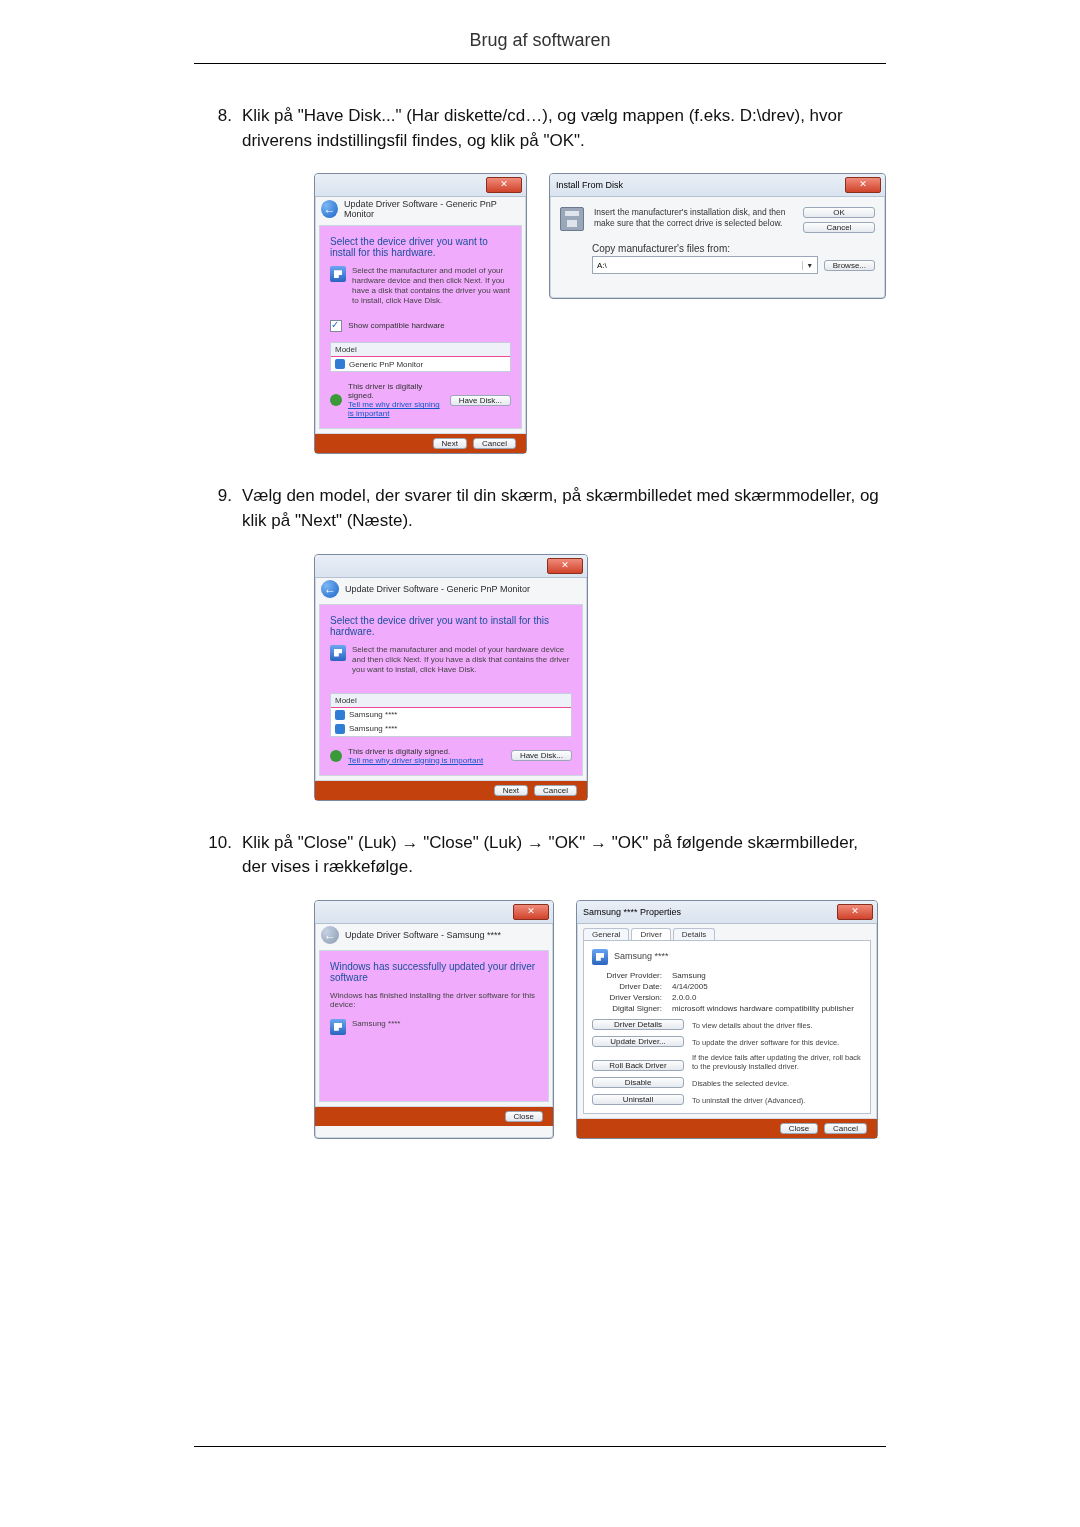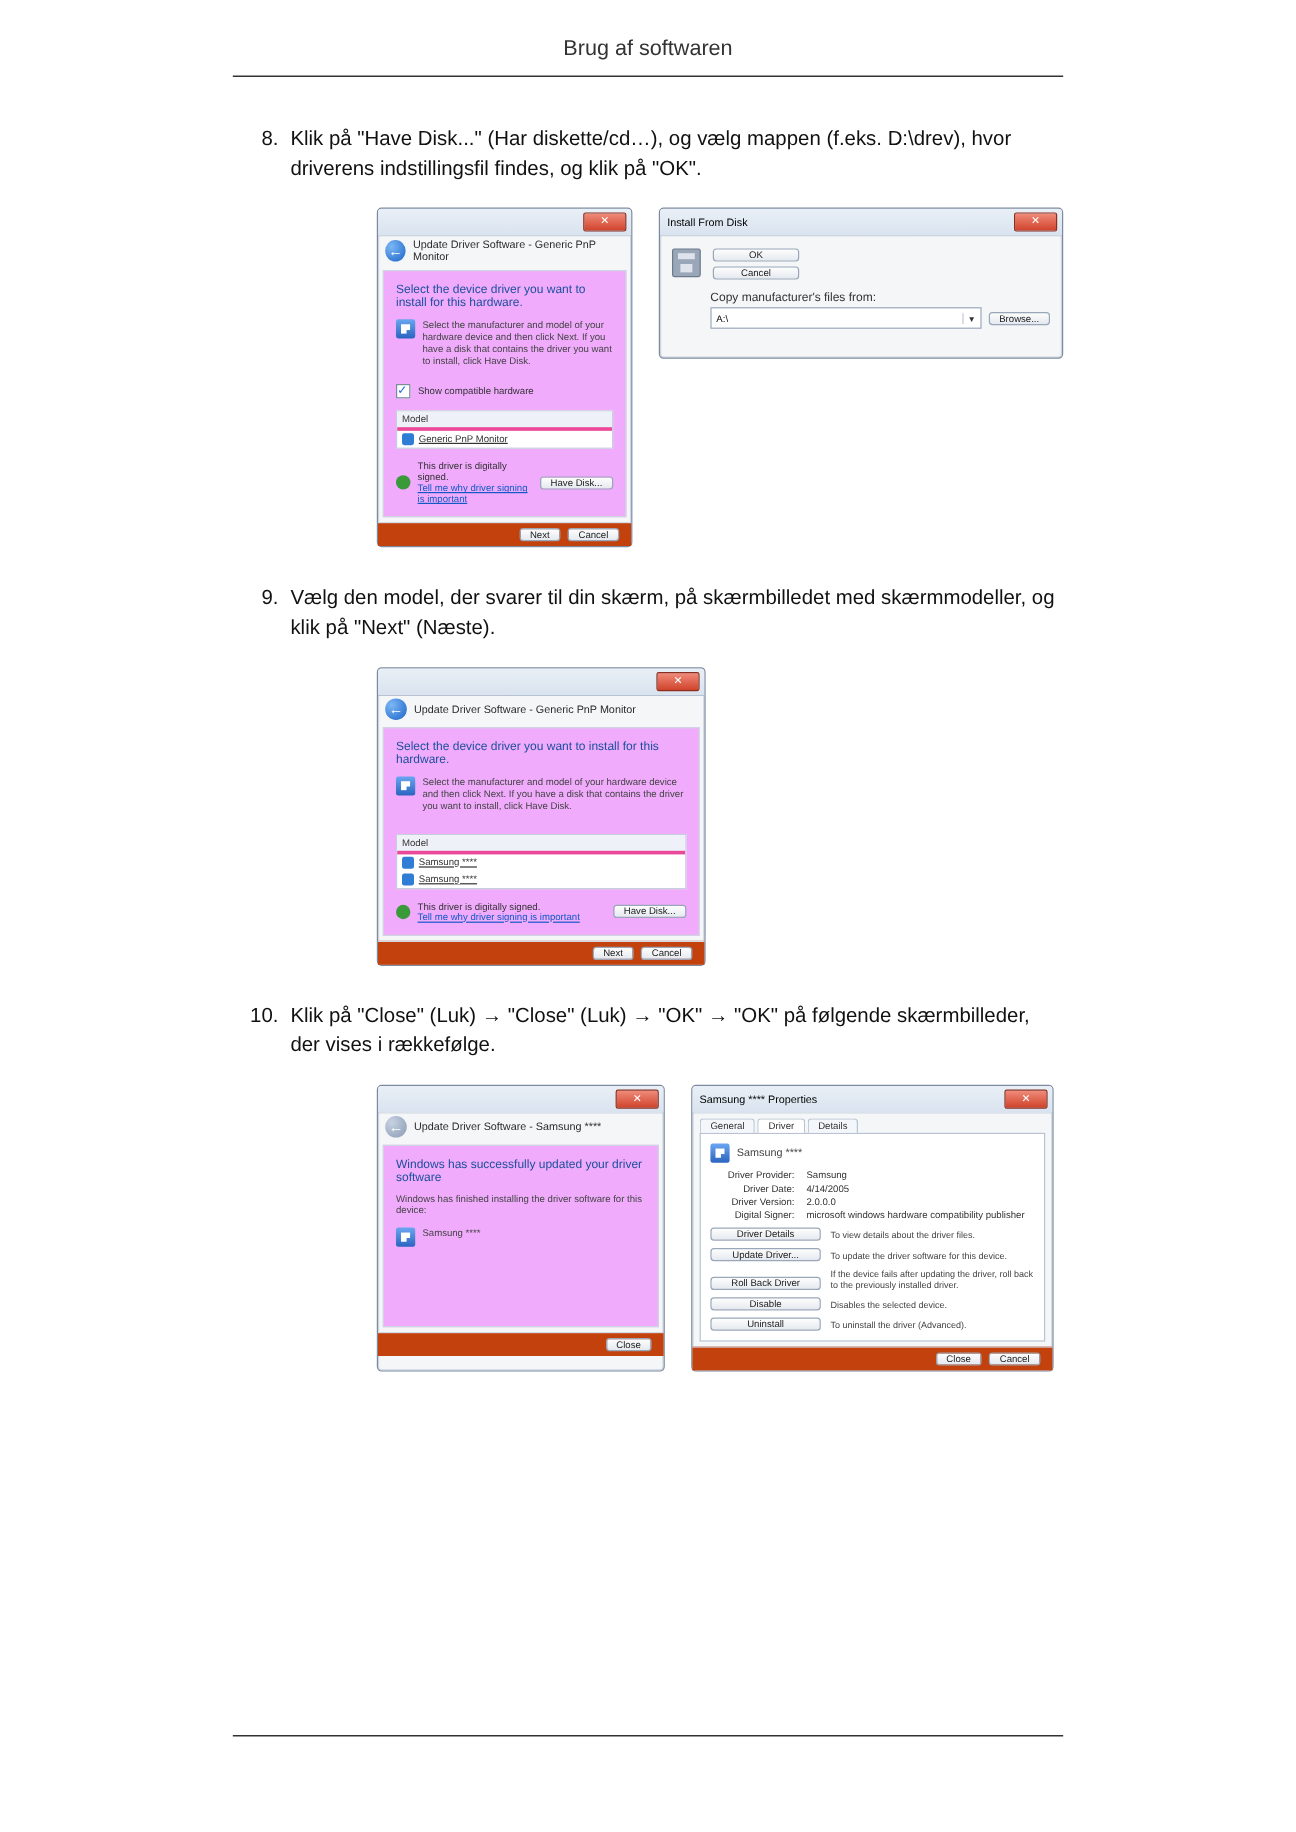--- a/index.html
+++ b/index.html
@@ -88,22 +88,22 @@
     width: 16px; height: 16px; flex: 0 0 16px;
     background: linear-gradient(#6aa6f0,#2a64c0);
     border-radius: 2px;
     position: relative;
   }
   .miniicon::after { content:""; position:absolute; inset:4px; background:#fff; clip-path: polygon(0 0,100% 0,100% 60%,60% 60%,60% 100%,0 100%); }
   .listbox {
     margin-top: 10px; border: 1px solid #c6cedb; font-size: 8px;
     background: #fff;
   }
-  .listbox .lh { background: #eef2f8; padding: 2px 4px; border-bottom: 3px solid #ec4899; color: #333; }
-  .listbox .li { padding: 2px 4px; color: #333; display:flex; align-items:flex-start; gap:4px;text-decoration:underline; }
+  .listbox .lh { background: #eef2f8; padding: 2px 4px; border-bottom: 1px solid #ec4899; color: #333; }
+  .listbox .li { padding: 2px 4px; color: #333; display:flex; align-items:center; gap:4px; }
   .listbox .li .mi { width:10px;height:10px;background:#2f7dd4;border-radius:2px;flex:0 0 10px; }
   .footrow {
     display: flex; align-items: center; gap: 6px;
     margin-top: 10px; font-size: 8px; color: #333;
   }
   .footrow .sign { width:12px;height:12px;border-radius:50%;background:#3a9a3a;flex:0 0 12px; }
   .link8 { color: #1159c9; text-decoration: underline; font-size: 8px; }
   .btn {
     font-size: 9px;
     padding: 1px 10px;
@@ -196,20 +196,21 @@
     </div>
 
     <div class="dlg" style="width:432px;height:124px">
       <div class="titlebar">
         <span>Install From Disk</span>
         <span class="spacer"></span>
         <div class="winx">✕</div>
       </div>
       <div style="display:flex;gap:10px;padding:10px 10px 4px 10px;">
         <div class="floppy"></div>
+        <div style="flex:1;font-size:8.5px;color:#333;line-height:1.25">Insert the manufacturer's installation disk, and then make sure that the correct drive is selected below.</div>
         <div style="display:flex;flex-direction:column;gap:4px;">
           <div class="btn small" style="width:54px">OK</div>
           <div class="btn small" style="width:54px">Cancel</div>
         </div>
       </div>
       <div style="padding:6px 10px 10px 42px;">
         <div style="font-size:10px;color:#333;margin-bottom:2px">Copy manufacturer's files from:</div>
         <div style="display:flex;gap:6px;align-items:center;">
           <div class="combo" style="flex:1">
             <div class="cval">A:\</div>

